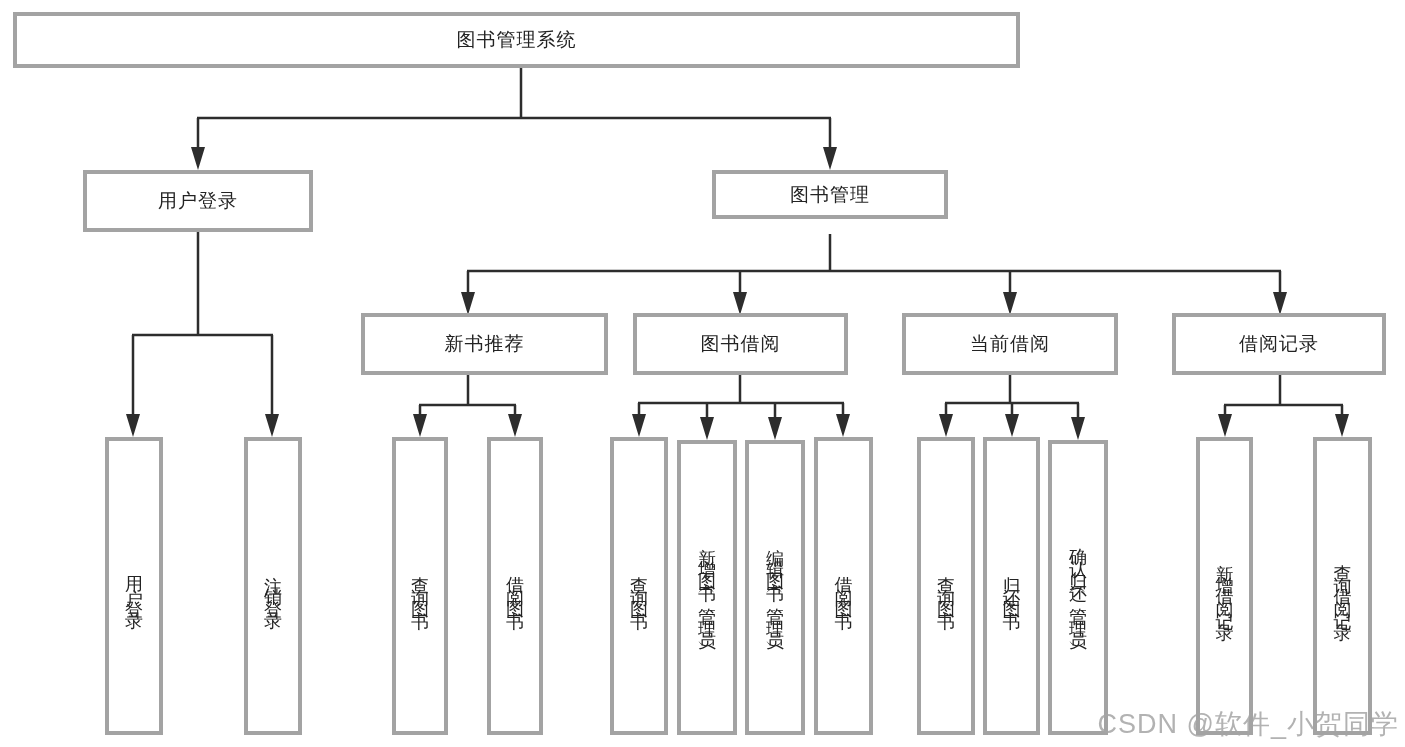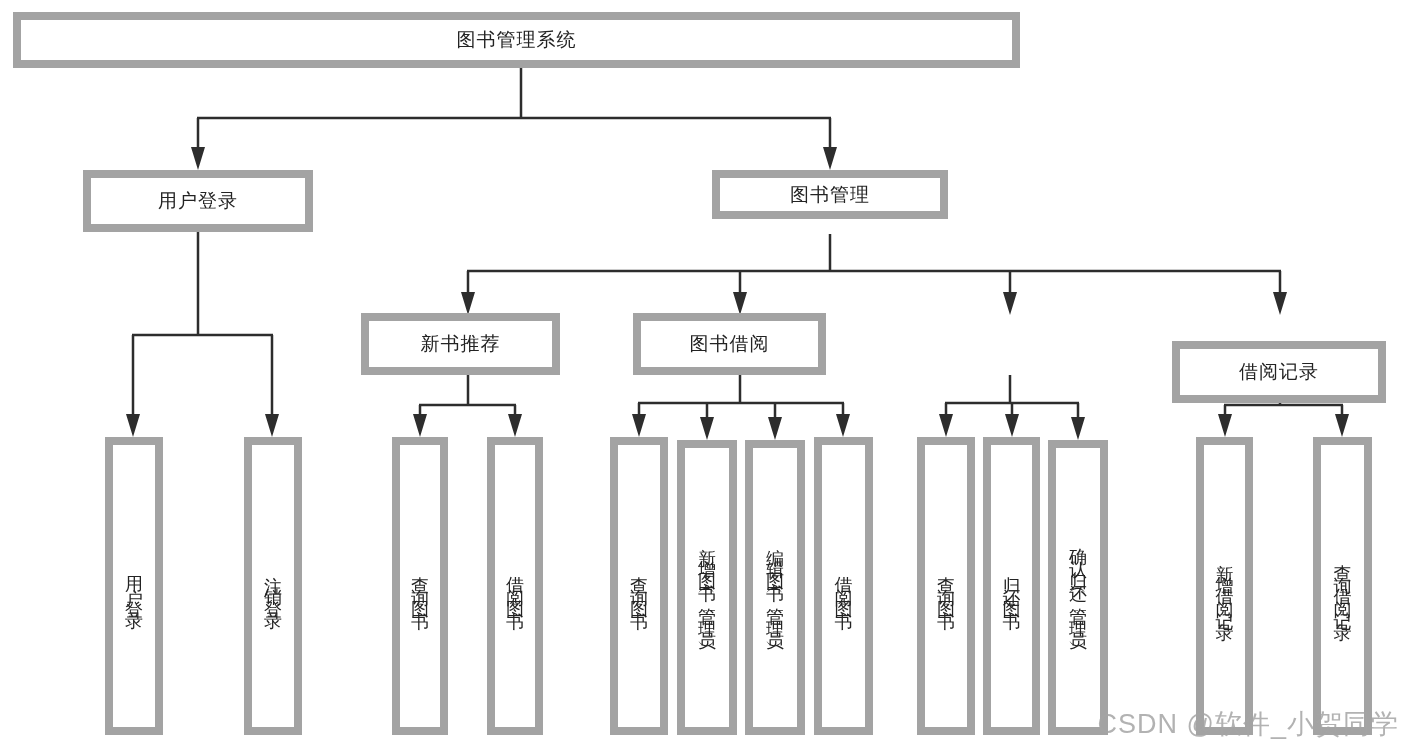--- a/index.html
+++ b/index.html
@@ -6,21 +6,21 @@
   #stage{
     position:relative;
     width:1405px;height:747px;
     background:#ffffff;
     font-family:"Liberation Sans","DejaVu Sans",sans-serif;
     overflow:hidden;
   }
   #connectors{position:absolute;left:0;top:0;z-index:0;}
   .box{
     position:absolute;
-    border:8px solid #a3a3a3;
+    border:4px solid #a3a3a3;
     background:#ffffff;
     display:flex;align-items:center;justify-content:center;
     color:#232323;
     box-sizing:border-box;
     z-index:1;
   }
   .hbox{font-size:19px;letter-spacing:1px;}
   .leaf{
     font-size:18px;
   }
@@ -81,27 +81,30 @@
     <span>图书管理系统</span>
   </div>
 
   <div class="box hbox" style="left:83px;top:170px;width:230px;height:62px;">
     <span>用户登录</span>
   </div>
   <div class="box hbox" style="left:712px;top:170px;width:236px;height:49px;">
     <span>图书管理</span>
   </div>
 
-  <div class="box hbox" style="left:361px;top:313px;width:199px;height:62px;">
+  <div class="box hbox" style="left:361px;top:313px;width:247px;height:62px;">
     <span>新书推荐</span>
   </div>
-  <div class="box hbox" style="left:633px;top:313px;width:193px;height:62px;">
+  <div class="box hbox" style="left:633px;top:313px;width:215px;height:62px;">
     <span>图书借阅</span>
   </div>
-  <div class="box hbox" style="left:1172px;top:313px;width:214px;height:62px;margin-top:28px;">
+  <div class="box hbox" style="left:902px;top:313px;width:216px;height:62px;">
+    <span>当前借阅</span>
+  </div>
+  <div class="box hbox" style="left:1172px;top:313px;width:214px;height:62px;">
     <span>借阅记录</span>
   </div>
 
   <div class="box leaf" style="left:105px;top:437px;width:58px;height:298px;">
     <span class="vtext">用户登录</span>
   </div>
   <div class="box leaf" style="left:244px;top:437px;width:58px;height:298px;">
     <span class="vtext">注销登录</span>
   </div>
 

